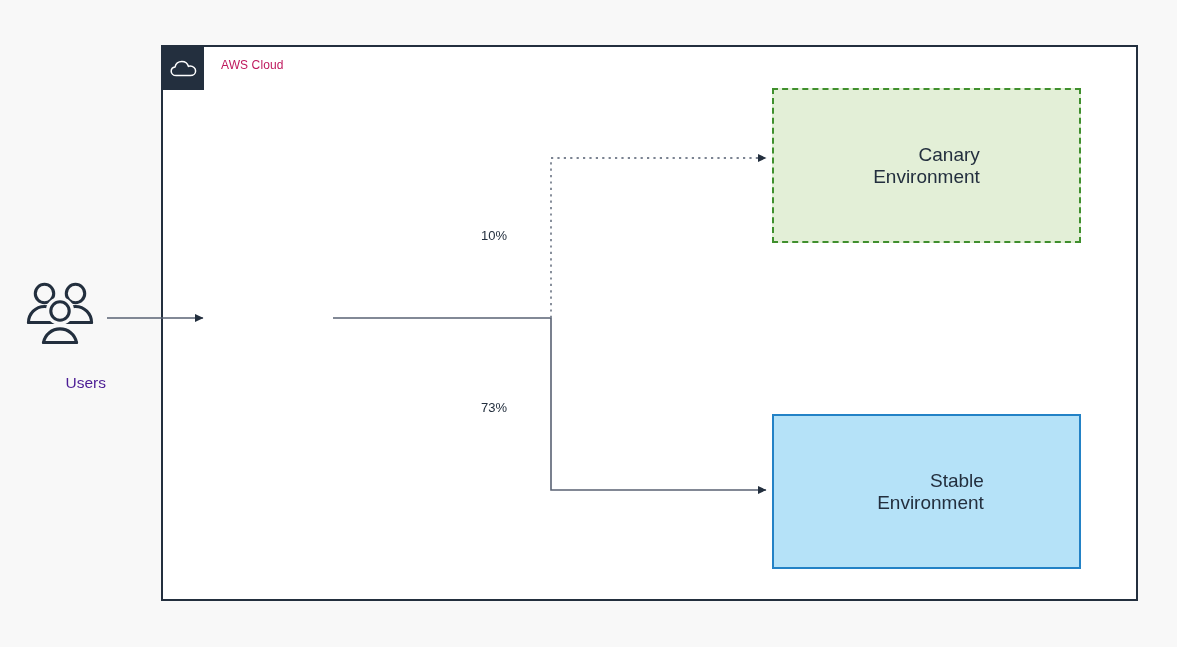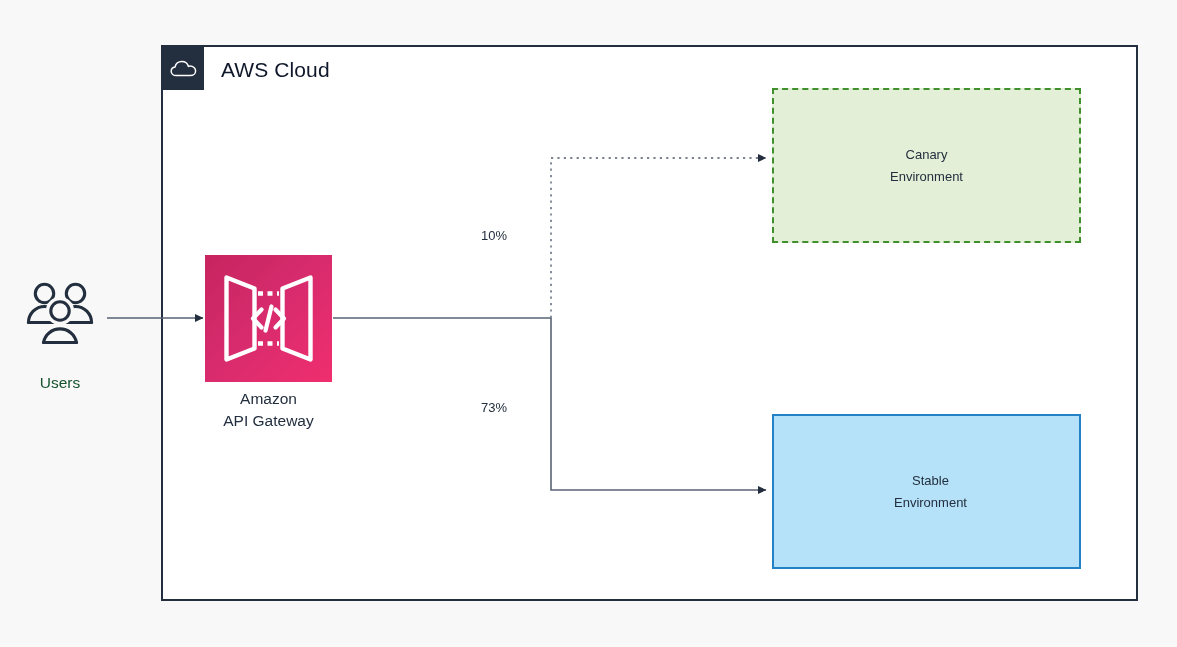--- a/index.html
+++ b/index.html
@@ -39,22 +39,22 @@
     background: #232f3e;
     display: flex;
     align-items: center;
     justify-content: center;
   }
 
   #aws-cloud-label {
     position: absolute;
     left: 58px;
     top: 11px;
-    font-size: 21px;
-    color: #0f172a;
+    font-size: 12px;
+    color: #be185d;
     letter-spacing: 0.1px;
     white-space: nowrap;
   }
 
   
   #users-group {
     position: absolute;
     left: 14px;
     top: 278px;
     width: 92px;
@@ -65,23 +65,23 @@
     left: 10px;
     top: 0px;
     width: 72px;
     height: 72px;
   }
   #users-label {
     position: absolute;
     left: 0;
     top: 96px;
     width: 92px;
-    text-align: center;
+    text-align: right;
     font-size: 15.5px;
-    color: #14532d;
+    color: #4c1d95;
   }
 
   
   #api-gateway-group {
     position: absolute;
     left: 205px;
     top: 255px;
     width: 128px;
     height: 180px;
   }
@@ -103,22 +103,22 @@
     line-height: 22px;
     color: #232f3e;
   }
 
   
   .env-box {
     position: absolute;
     display: flex;
     align-items: center;
     justify-content: center;
-    text-align: center;
-    font-size: 13px;
+    text-align: right;
+    font-size: 19px;
     line-height: 22px;
     color: #232f3e;
   }
 
   #canary-environment-box {
     left: 770px;
     top: 86px;
     width: 309px;
     height: 155px;
     background: #e3efd7;
@@ -224,36 +224,14 @@
 
       <circle cx="36" cy="33" r="11.6" fill="#f8f8f8" stroke="#f8f8f8" stroke-width="5"></circle>
       <path d="M19 65 A17.2 17.2 0 0 1 53 65" fill="#f8f8f8" stroke="#f8f8f8" stroke-width="5"></path>
       <circle cx="36" cy="33" r="9.2" fill="none" stroke="#232f3e" stroke-width="3.1"></circle>
       <path d="M19.5 64.5 A16.8 16.8 0 0 1 52.5 64.5" fill="none" stroke="#232f3e" stroke-width="3.1" stroke-linecap="round"></path>
       <line x1="19.5" y1="64.5" x2="52.5" y2="64.5" stroke="#232f3e" stroke-width="3.1" stroke-linecap="round"></line>
     </svg>
     <div id="users-label">Users</div>
   </div>
 
-  <div id="api-gateway-group">
-    <div id="api-gateway-icon">
-      <svg viewBox="0 0 127 127" width="127" height="127" aria-hidden="true">
-
-        <path d="M21.5 22.5 L49.5 33.5 L49.5 93.5 L21.5 104.5 Z" fill="none" stroke="#ffffff" stroke-width="4.4" stroke-linejoin="round"></path>
-
-        <path d="M105.5 22.5 L77.5 33.5 L77.5 93.5 L105.5 104.5 Z" fill="none" stroke="#ffffff" stroke-width="4.4" stroke-linejoin="round"></path>
-
-        <line x1="53" y1="38.5" x2="74" y2="38.5" stroke="#ffffff" stroke-width="4.4" stroke-dasharray="5 4.5" stroke-linecap="butt"></line>
-
-        <line x1="53" y1="88.5" x2="74" y2="88.5" stroke="#ffffff" stroke-width="4.4" stroke-dasharray="5 4.5" stroke-linecap="butt"></line>
-
-        <path d="M56.5 54.5 L48 63.5 L56.5 72.5" fill="none" stroke="#ffffff" stroke-width="4.2" stroke-linecap="round" stroke-linejoin="round"></path>
-        <path d="M70.5 54.5 L79 63.5 L70.5 72.5" fill="none" stroke="#ffffff" stroke-width="4.2" stroke-linecap="round" stroke-linejoin="round"></path>
-        <line x1="66.5" y1="51.5" x2="60.5" y2="75.5" stroke="#ffffff" stroke-width="4.2" stroke-linecap="round"></line>
-      </svg>
-    </div>
-    <div id="api-gateway-label">
-      <div>Amazon</div>
-      <div>API Gateway</div>
-    </div>
-  </div>
 
 </div>
 
 </body></html>

